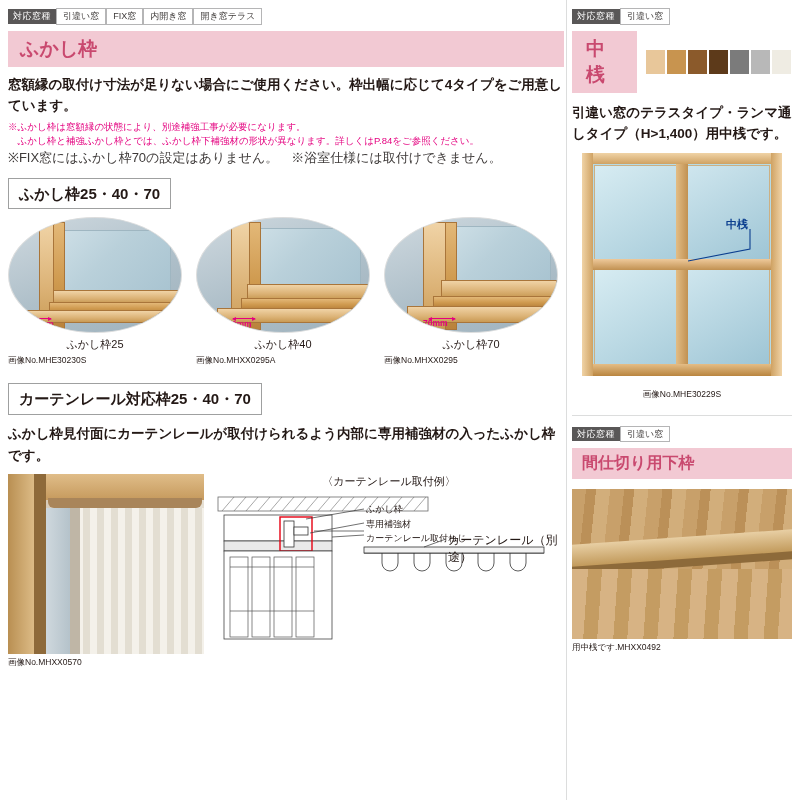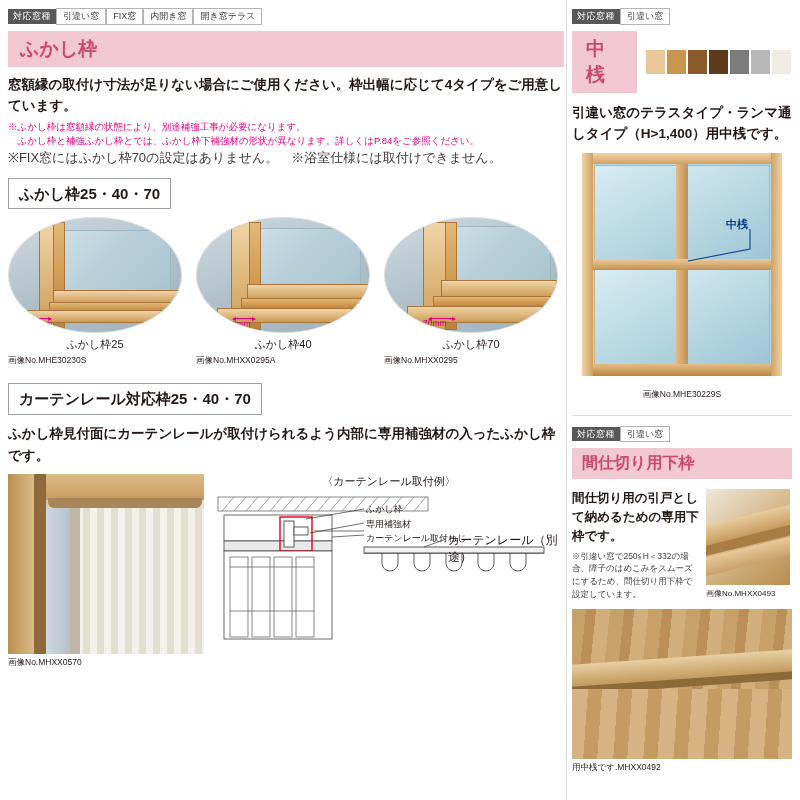--- a/index.html
+++ b/index.html
@@ -72,21 +72,21 @@
   }
   .wood.light {
     background:linear-gradient(180deg,#f0d3a6 0%, #dcb377 60%, #c99a54 100%);
   }
   .glass {
     position:absolute;
     background:linear-gradient(135deg,#cfe0e7 0%, #b9d0da 45%, #a9c4d1 100%);
     border:1px solid #9fb6c1;
   }
   .dim-label {
-    position:absolute; font-size:8.5px; color:#e4007f; font-weight:normal;
+    position:absolute; font-size:8.5px; color:#e4007f; font-weight:bold;
   }
   .dim-arrow {
     position:absolute; height:0; border-top:1px solid #e4007f;
   }
   .dim-arrow:before, .dim-arrow:after {
     content:""; position:absolute; top:-2.5px; width:0;height:0;
     border-top:2.5px solid transparent; border-bottom:2.5px solid transparent;
   }
   .dim-arrow:before { left:-1px; border-right:4px solid #e4007f; }
   .dim-arrow:after { right:-1px; border-left:4px solid #e4007f; }
@@ -362,35 +362,20 @@
 
     <div class="tagrow" style="margin-bottom:6px;">
       <span class="tag-label">対応窓種</span>
       <span class="tag-chip">引違い窓</span>
     </div>
 
     <div class="pinkbar-row">
       <div class="pinkbar-mashi">間仕切り用下枠</div>
     </div>
 
-    <div class="mashi-row">
-      <div>
-        <div class="mashi-text">間仕切り用の引戸として納めるための専用下枠です。</div>
-        <div class="note-gray" style="width:128px;margin-top:4px;font-size:8.5px;">※引違い窓で250≦H＜332の場合、障子のはめこみをスムーズにするため、間仕切り用下枠で設定しています。</div>
-      </div>
-      <div>
-        <div class="mashi-photo">
-          <div style="position:absolute;inset:0;background:linear-gradient(140deg,#efe7da 0%,#d7bb8f 45%,#b98d4f 100%);"></div>
-          <div style="position:absolute;left:-6px;top:26px;width:100px;height:22px;background:linear-gradient(180deg,#e9cb9d,#c29457);transform:rotate(-14deg);"></div>
-          <div style="position:absolute;left:-6px;top:46px;width:100px;height:10px;background:#a87c43;transform:rotate(-14deg);"></div>
-          <div style="position:absolute;left:-6px;top:58px;width:100px;height:18px;background:linear-gradient(180deg,#e2c characteristics,#caa069);background:linear-gradient(180deg,#e7c99b,#c9a069);transform:rotate(-14deg);"></div>
-        </div>
-        <div class="imgno" style="font-size:8px;">画像No.MHXX0493</div>
-      </div>
-    </div>
 
     <div class="wood-photo-big" style="margin-top:8px;">
       <div style="position:absolute;inset:0;background:repeating-linear-gradient(96deg,#c8a06a 0 14px,#bb9058 14px 24px,#d2ae7b 24px 38px);"></div>
       <div style="position:absolute;left:0;top:48px;width:220px;height:26px;background:linear-gradient(180deg,#e3c characteristic,#b8study);background:linear-gradient(180deg,#e8cfa4,#b8^);background:linear-gradient(180deg,#e8cfa4,#bb914f);transform:skewY(-4deg);"></div>
       <div style="position:absolute;left:0;top:70px;width:220px;height:8px;background:#8d六;background:#8d6a3a;transform:skewY(-4deg);"></div>
       <div style="position:absolute;left:0;top:80px;width:220px;height:70px;background:repeating-linear-gradient(94deg,#d7b384 0 16px,#c49c62 16px 30px);"></div>
     </div>
     <div class="imgno">用中桟です.MHXX0492</div>
   </div>
 

